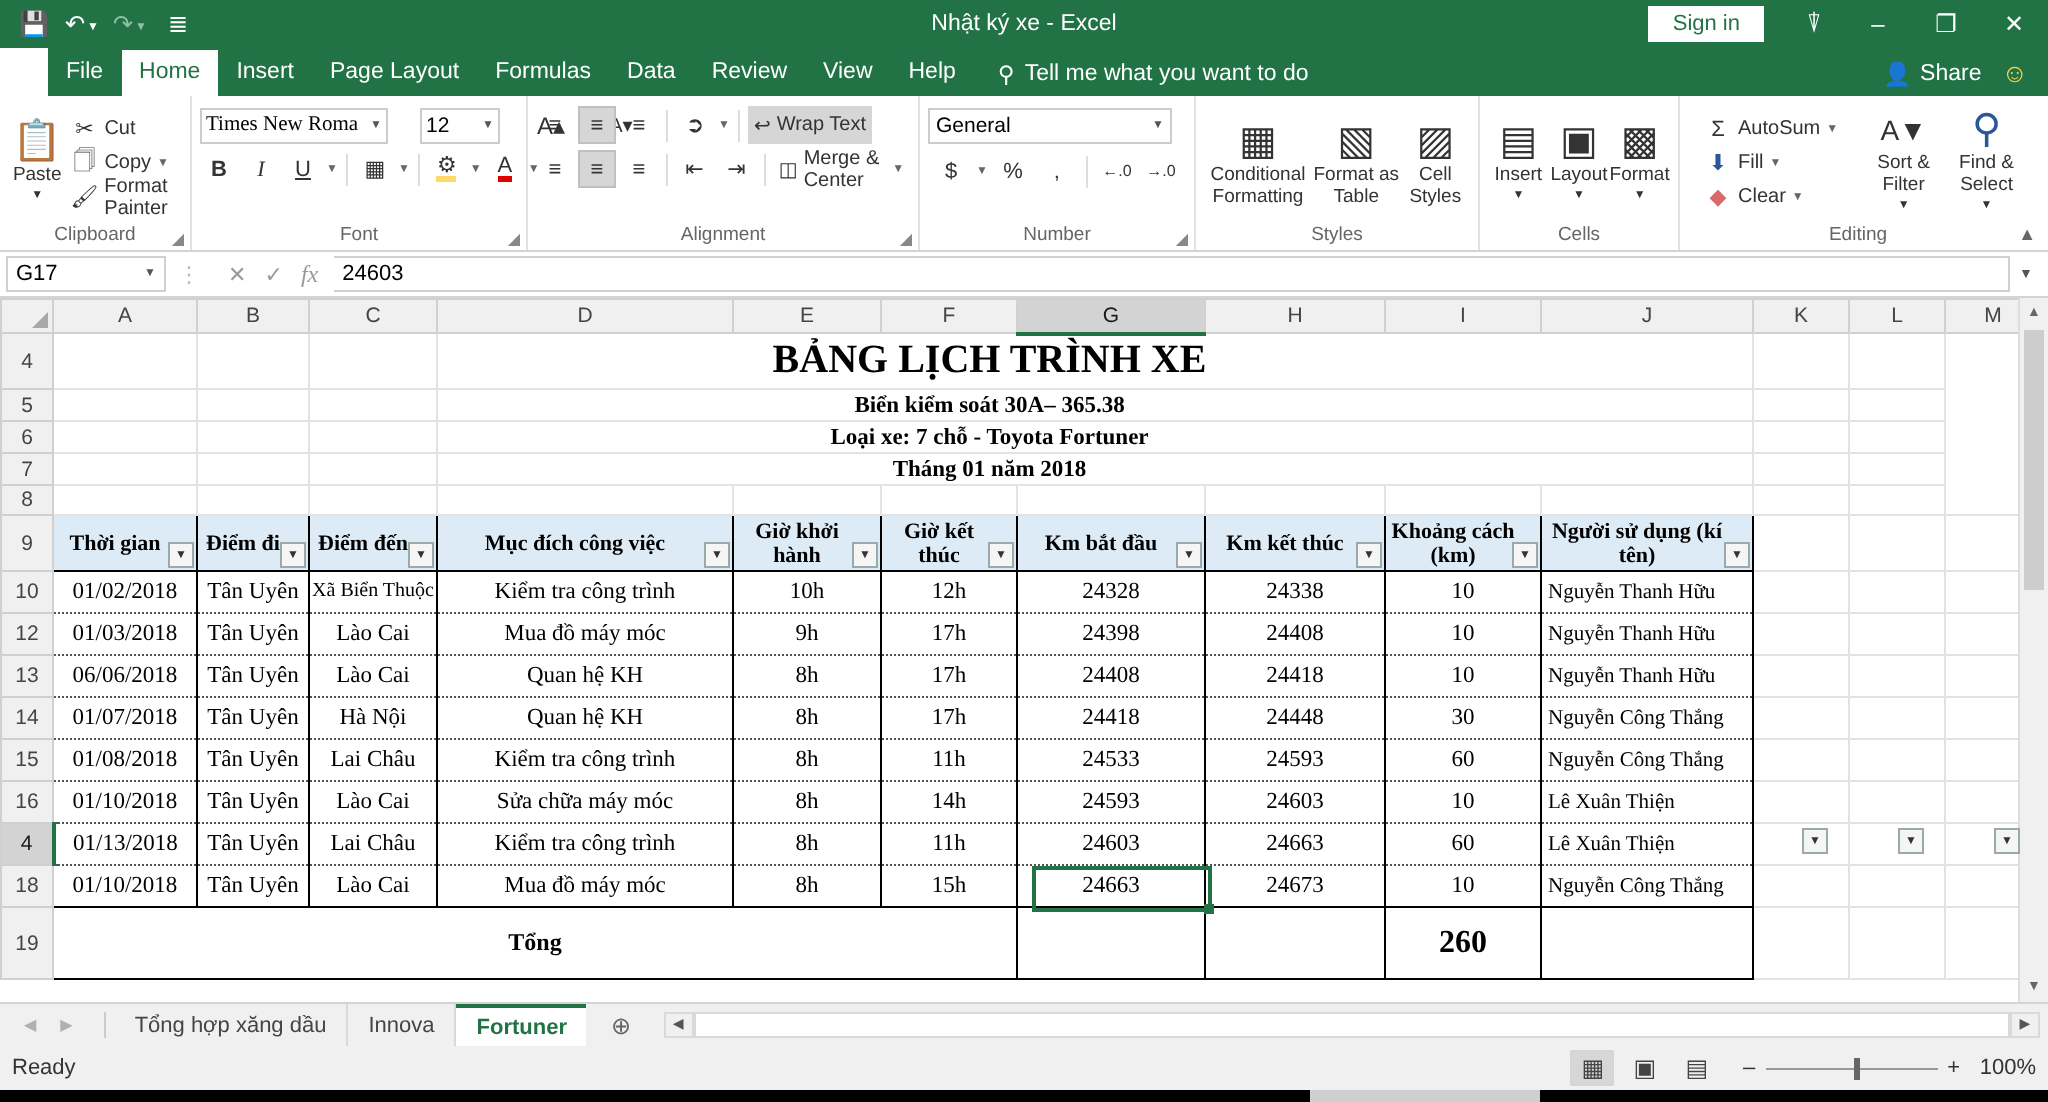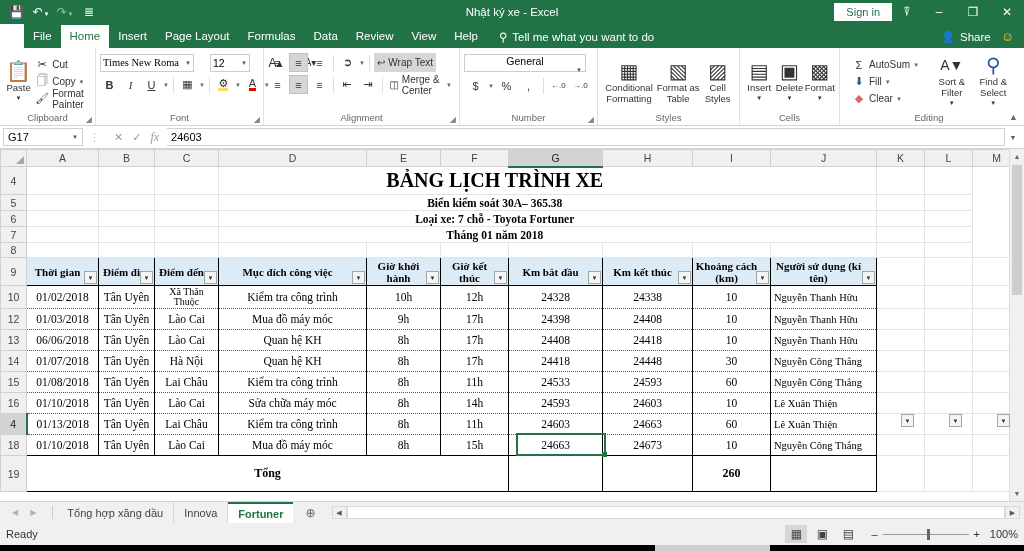--- a/index.html
+++ b/index.html
@@ -23,21 +23,21 @@
   }
   .qat-btn.dim { color: #8fbfa4; }
   .qat-btn .caret { font-size: 6px; margin-left: 1px; position: relative; top: 2px; }
   .title-text {
     position: absolute; left: 0; right: 0; text-align: center;
     font-size: 11.5px; color: #fff; pointer-events: none;
   }
   .win-right { margin-left: auto; display: flex; align-items: center; height: 24px; }
   .signin {
     background: #fff; color: #217346; font-size: 11px;
-    padding: 2px 12px; margin-right: 0; line-height: 14px;
+    padding: 2px 12px; margin-right: 10px; line-height: 14px;
   }
   .ribopt { width: 30px; text-align: center; font-size: 13px; color: #fff; }
   .wbtn { width: 34px; text-align: center; font-size: 12px; color: #fff; line-height: 24px; height: 24px; }
 
   
   .tabbar {
     height: 24px; background: #217346; display: flex; align-items: flex-end; position: relative; margin-left: 24px;
   }
   .tab {
     color: #fff; font-size: 11.5px; padding: 4px 9px 5px 9px; line-height: 14px;
@@ -75,21 +75,21 @@
     font-size: 10.5px; display: flex; align-items: center; padding: 0 2px;
     font-family: "Liberation Serif", serif;
   }
   .fontsize {
     width: 40px; height: 18px; border: 1px solid #ccc; background: #fff;
     font-size: 10.5px; display: flex; align-items: center; padding: 0 2px;
   }
   .ddarrow { margin-left: auto; font-size: 6px; color: #555; }
   .numfmt {
     width: 122px; height: 18px; border: 1px solid #ccc; background: #fff;
-    font-size: 10.5px; display: flex; align-items: center; padding: 0 3px; flex-direction: column;
+    font-size: 10.5px; display: flex; align-items: center; padding: 0 3px;
   }
   .iconbtn {
     min-width: 19px; height: 19px; display: inline-flex; align-items: center; justify-content: center;
     font-size: 11px; color: #333;
   }
   .iconbtn.on { background: #d6d6d6; border: 1px solid #c0c0c0; }
   .textbtn {
     height: 19px; display: inline-flex; align-items: center; gap: 3px;
     font-size: 10px; color: #333; padding: 0 3px;
   }
@@ -416,21 +416,21 @@
 
   <div class="rgroup" style="width:100px">
     <div class="gbody" style="justify-content:space-around">
       <div class="bigbtn" style="width:32px">
         <span class="gl">▤</span>
         <span>Insert</span>
         <span style="font-size:6px">▼</span>
       </div>
       <div class="bigbtn" style="width:32px">
         <span class="gl">▣</span>
-        <span>Delete</span>
+        <span>Layout</span>
         <span style="font-size:6px">▼</span>
       </div>
       <div class="bigbtn" style="width:32px">
         <span class="gl">▩</span>
         <span>Format</span>
         <span style="font-size:6px">▼</span>
       </div>
     </div>
     <div class="glabel">Cells</div>
   </div>
@@ -630,21 +630,21 @@
       </td>
       <td class="cell gl-r gl-b"></td>
       <td class="cell gl-r gl-b"></td>
       <td class="cell gl-r gl-b"></td>
     </tr>
 
     <tr>
       <th class="rowhead">10</th>
       <td class="dcell">01/02/2018</td>
       <td class="dcell">Tân Uyên</td>
-      <td class="dcell" style="font-size:10px;white-space:normal;line-height:10px">Xã Thân Thuộc</td>
+      <td class="dcell" style="font-size:10px;white-space:normal;line-height:10px">Xã Biển Thuộc</td>
       <td class="dcell">Kiểm tra công trình</td>
       <td class="dcell">10h</td>
       <td class="dcell">12h</td>
       <td class="dcell">24328</td>
       <td class="dcell">24338</td>
       <td class="dcell">10</td>
       <td class="dcell lft" style="font-size:10.5px">Nguyễn Thanh Hữu</td>
       <td class="cell gl-r gl-b"></td>
       <td class="cell gl-r gl-b"></td>
       <td class="cell gl-r gl-b"></td>
@@ -760,21 +760,21 @@
       <td class="cell gl-r gl-b"></td>
       <td class="cell gl-r gl-b"></td>
       <td class="cell gl-r gl-b"></td>
     </tr>
 
     <tr style="height:36px">
       <th class="rowhead">19</th>
       <td class="totrow" colspan="6" style="border:1px solid #000;border-top:none">Tổng</td>
       <td class="dcell" style="border-bottom:1px solid #000;border-top:none;height:36px"></td>
       <td class="dcell" style="border-bottom:1px solid #000;border-top:none;height:36px"></td>
-      <td class="dcell" style="border-bottom:1px solid #000;border-top:none;height:36px;font-weight:bold;font-size:12px">260</td>
+      <td class="dcell" style="border-bottom:1px solid #000;border-top:none;height:36px;font-weight:bold;font-size:16px">260</td>
       <td class="dcell" style="border-bottom:1px solid #000;border-top:none;height:36px"></td>
       <td class="cell gl-r gl-b"></td>
       <td class="cell gl-r gl-b"></td>
       <td class="cell gl-r gl-b"></td>
     </tr>
   </tbody>
     </table>
 
   <div class="filt-free" style="left:901px;top:265px">▼</div>
   <div class="filt-free" style="left:949px;top:265px">▼</div>

